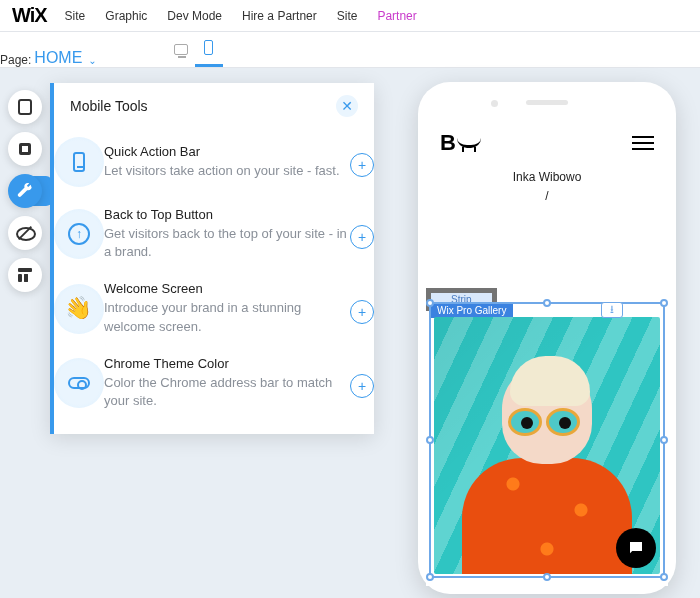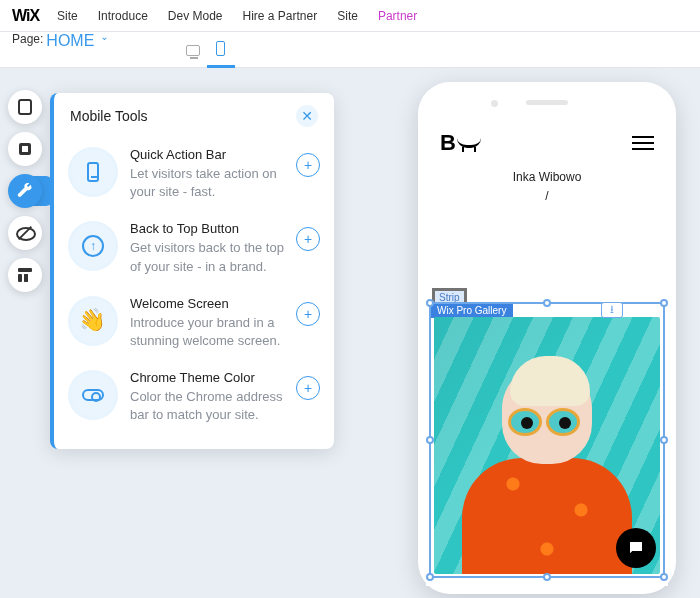--- a/index.html
+++ b/index.html
@@ -1,26 +1,26 @@
 <!DOCTYPE html>
 <html><head>
 <meta charset="utf-8">
 <style>
   * { box-sizing: border-box; margin: 0; padding: 0; }
   body { font-family: -apple-system, "Helvetica Neue", Arial, sans-serif; background: #e8eef4; width: 700px; height: 598px; overflow: hidden; }
 
   
   .topbar { background: #fff; height: 32px; display: flex; align-items: center; padding: 0 12px; border-bottom: 1px solid #e2e5ea; }
-  .wix-logo { font-weight: 900; font-size: 16px; letter-spacing: -1px; color: #000; margin-right: 18px; }
+  .wix-logo { font-weight: 900; font-size: 20px; letter-spacing: -1px; color: #000; margin-right: 18px; }
   .menu { display: flex; gap: 20px; }
   .menu-item { font-size: 12px; color: #333; cursor: pointer; }
   .menu-item.upgrade { color: #c93bcb; }
 
   
-  .secondbar { background: #fff; height: 36px; display: flex; align-items: flex-start; padding: 0 12px; border-bottom: 1px solid #e2e5ea; }
+  .secondbar { background: #fff; height: 36px; display: flex; align-items: flex-end; padding: 0 0; border-bottom: 1px solid #e2e5ea; }
   .page-label { font-size: 12px; color: #333; }
   .page-name { color: #3899ec; margin-left: 3px; margin-right: 6px; }
   .chevron { color: #3899ec; font-size: 10px; margin-right: 40px; transform: translateY(-1px); }
   .device-tabs { display: flex; gap: 0; margin-left: 30px; }
   .device-tab { width: 28px; height: 36px; display: flex; align-items: center; justify-content: center; cursor: pointer; }
   .device-tab.active { border-bottom: 3px solid #3899ec; }
   .desktop-ico { width: 14px; height: 11px; border: 1.5px solid #aaa; border-radius: 2px; position: relative; }
   .desktop-ico::after { content: ""; position: absolute; bottom: -4px; left: 3px; width: 8px; height: 2px; background: #aaa; }
   .mobile-ico { width: 9px; height: 15px; border: 1.5px solid #3899ec; border-radius: 2px; }
 
@@ -36,25 +36,25 @@
   .ico-square { width: 12px; height: 12px; border: 3px solid #333; border-radius: 2px; }
   .ico-wrench { width: 16px; height: 16px; }
   .ico-eye-off { width: 18px; height: 18px; position: relative; }
   .ico-eye-off::before { content:""; position:absolute; width:16px; height:10px; border:2px solid #333; border-radius:50%; left:0; top:3px; }
   .ico-eye-off::after { content:""; position:absolute; width:2px; height:18px; background:#333; transform:rotate(45deg); left:8px; top:0; }
   .ico-layout { width:14px; height:14px; position:relative; }
   .ico-layout::before { content:""; position:absolute; width:14px; height:4px; background:#333; top:0; border-radius:1px;}
   .ico-layout::after { content:""; position:absolute; width:4px; height:8px; background:#333; top:6px; left:0; border-radius:1px; box-shadow: 6px 0 0 #333, 6px 0 0 #333; }
 
   
-  .panel { position: absolute; left: 50px; top: 25px; width: 284px; background: #fff; border-radius: 8px; box-shadow: 0 4px 20px rgba(0,0,0,0.12); border-left: 4px solid #3899ec; padding: 0 0 14px 0; z-index: 1; }
+  .panel { position: absolute; left: 50px; top: 15px; width: 324px; background: #fff; border-radius: 0; box-shadow: 0 4px 20px rgba(0,0,0,0.12); border-left: 4px solid #3899ec; padding: 0 0 14px 0; z-index: 1; }
   .panel-head { display: flex; justify-content: space-between; align-items: center; padding: 12px 16px 10px 16px; }
   .panel-title { font-size: 14px; color: #222; }
   .panel-close { width: 22px; height: 22px; border-radius: 50%; background: #eaf5fe; color: #3899ec; display:flex; align-items:center; justify-content:center; font-size:14px; cursor:pointer;}
-  .tool { display: flex; align-items: flex-start; padding: 10px 14px; gap: 12px; }
+  .tool { display: flex; align-items: center; padding: 10px 0; }
   .tool-circle { width: 50px; height: 50px; border-radius: 50%; background: radial-gradient(circle,#eaf5fe 60%, #d9efff 100%); flex: 0 0 50px; display:flex; align-items:center; justify-content:center; }
   .tool-body { flex: 1; }
   .tool-title { font-size: 13px; color: #222; font-weight: 500; margin-bottom: 3px; }
   .tool-desc { font-size: 13px; color: #8a9099; line-height: 1.4; }
   .tool-add { width: 24px; height: 24px; border-radius: 50%; border: 1px solid #3899ec; color: #3899ec; display:flex; align-items:center; justify-content:center; font-size:14px; cursor:pointer; flex:0 0 24px; margin-top:6px;}
   .ic-qab { width:12px; height:20px; border:2px solid #3899ec; border-radius:3px; position:relative;}
   .ic-qab::after { content:""; position:absolute; bottom:2px; left:2px; width:8px; height:2px; background:#3899ec;}
   .ic-top { width:22px; height:22px; border:2px solid #3899ec; border-radius:50%; position:relative;}
   .ic-top::after { content:"↑"; position:absolute; color:#3899ec; font-size:12px; left:6px; top:2px;}
   .ic-wave { font-size:22px; color:#3899ec; transform: rotate(-10deg);}
@@ -67,21 +67,21 @@
   .phone-cam { position:absolute; top:18px; left:50%; width:7px; height:7px; background:#e6e6e6; border-radius:50%; transform:translateX(-56px);}
   .screen { width: 100%; height: 100%; background:#fff; position:relative; overflow:hidden;}
   .site-header { display:flex; justify-content:space-between; align-items:center; padding:10px 14px 6px 14px;}
   .logo-b { font-weight:900; font-size:22px; letter-spacing:-1px;}
   .logo-eye { display:inline-block; width:24px; height:10px; border-bottom:3px solid #000; border-radius:0 0 12px 12px; position:relative; margin-left:2px; vertical-align:2px;}
   .logo-eye::before,.logo-eye::after{content:"";position:absolute;width:2px;height:5px;background:#000;bottom:-7px;}
   .logo-eye::before{left:5px;} .logo-eye::after{right:5px;}
   .ham { width:22px;}
   .ham div{height:2px;background:#000;margin:4px 0;}
   .site-intro { text-align:center; font-size:12px; color:#222; line-height:1.6; padding:6px 0 10px;}
-  .strip-label { position:absolute; top:168px; left:6px; background:#d9e8fb; color:#4a7cc2; font-size:10px; padding:1px 4px; border:3px solid #737373;}
+  .strip-label { position:absolute; top:168px; left:0; background:#d9e8fb; color:#4a7cc2; font-size:10px; padding:1px 20px; border:5px solid #737373;}
   .gallery-label { position:absolute; top:183px; left:4px; background:#3b82e0; color:#fff; font-size:10px; padding:2px 7px;}
   .sel-box { position:absolute; top:182px; left:3px; right:3px; bottom:8px; border:2px solid #6fa8e8;}
   .handle { position:absolute; width:8px; height:8px; background:#fff; border:2px solid #6fa8e8; border-radius:50%;}
   .h-tl{top:-5px;left:-5px;} .h-tr{top:-5px;right:-5px;} .h-bl{bottom:-5px;left:-5px;} .h-br{bottom:-5px;right:-5px;}
   .h-tm{top:-5px;left:50%;transform:translateX(-50%);} .h-bm{bottom:-5px;left:50%;transform:translateX(-50%);}
   .h-ml{top:50%;left:-5px;transform:translateY(-50%);} .h-mr{top:50%;right:-5px;transform:translateY(-50%);}
   .dl-icon { position:absolute; top:-2px; right:40px; width:22px; height:16px; background:#fff; border:1px solid #6fa8e8; border-radius:3px; display:flex;align-items:center;justify-content:center; font-size:11px; color:#6fa8e8;}
   .gallery-img { position:absolute; top:197px; left:8px; right:8px; bottom:12px; background:
     linear-gradient(135deg, rgba(0,0,0,0.05) 0%, transparent 40%),
     repeating-linear-gradient(115deg, #2fc5c2 0 18px, #5fd4d1 18px 36px);
@@ -99,21 +99,21 @@
     #e94e0f; border-radius:60px 60px 0 0; margin:-6px auto 0;}
   .chat-bubble { position:absolute; bottom:18px; right:12px; width:40px; height:40px; background:#000; border-radius:50%; display:flex; align-items:center; justify-content:center; color:#fff;}
 </style>
 </head>
 <body>
 
 <div class="topbar">
   <div class="wix-logo">WiX</div>
   <div class="menu">
     <div class="menu-item">Site</div>
-    <div class="menu-item">Introduce</div>
+    <div class="menu-item">Graphic</div>
     <div class="menu-item">Dev Mode</div>
     <div class="menu-item">Hire a Partner</div>
     <div class="menu-item">Site</div>
     <div class="menu-item upgrade">Partner</div>
   </div>
 </div>
 
 <div class="secondbar">
   <span class="page-label">Page:</span>
   <span class="page-name">HOME</span>

